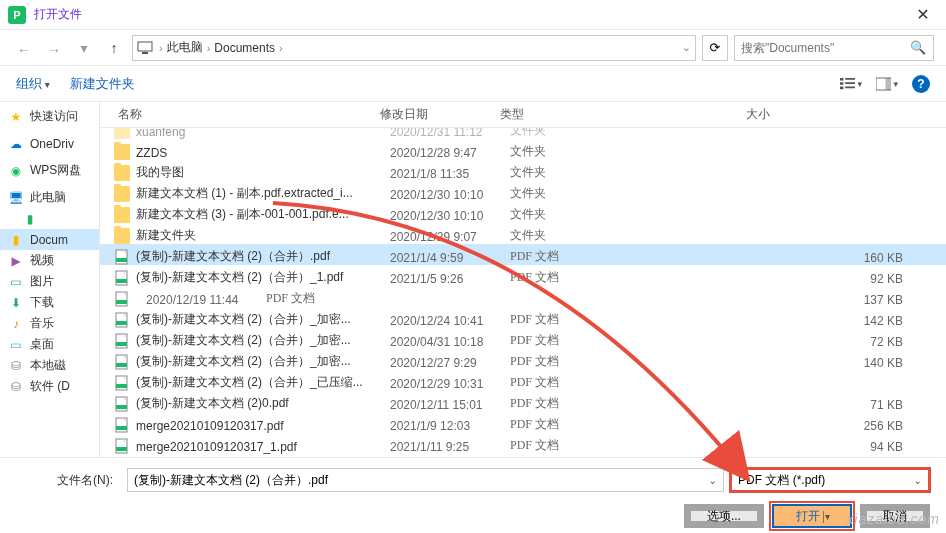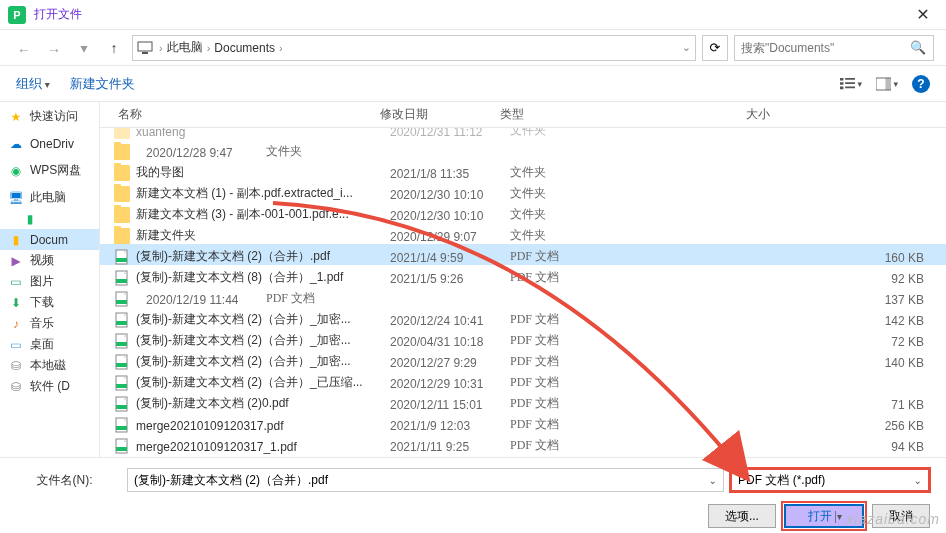--- a/index.html
+++ b/index.html
@@ -53,32 +53,32 @@
 .fl-row { height: 21px; display: flex; align-items: flex-end; font-size: 12px; color: #333; }
 .fl-row.sel { background: #cce8ff; }
 .fl-row .fi { width: 16px; height: 16px; margin-left: 14px; margin-right: 6px; flex-shrink: 0; }
 .folder-ico { background: #ffd56b; border-radius: 1px; position: relative; }
 .folder-ico::before { content: ""; position: absolute; top: -2px; left: 0; width: 7px; height: 3px; background: #ffd56b; border-radius: 1px 1px 0 0; }
 .pdf-ico { position: relative; }
 .pdf-ico svg { width: 16px; height: 16px; }
 .fl-row .fname { width: 244px; white-space: nowrap; overflow: hidden; text-overflow: ellipsis; }
 .fl-row .fdate { width: 120px; color: #666; padding-left: 10px; }
 .fl-row .ftype { width: 100px; color: #666; padding-left: 10px; font-family: Liberation Serif, serif; }
-.fl-row .fsize { flex: 1; text-align: right; padding-right: 22px; color: #666; }
+.fl-row .fsize { flex: 1; text-align: right; padding-right: 43px; color: #666; }
 
 
 .bottom { border-top: 1px solid #e8e8e8; padding: 10px 16px; }
 .filename-row { display: flex; align-items: center; gap: 6px; margin-bottom: 12px; }
-.filename-row .lbl { font-size: 12px; color: #333; width: 105px; text-align: center; padding-right: 8px; }
+.filename-row .lbl { font-size: 12px; color: #333; width: 105px; text-align: right; padding-right: 8px; }
 .filename-row .fn-input { flex: 1; height: 24px; border: 1px solid #ccc; padding: 0 6px; font-size: 12px; display: flex; align-items: center; justify-content: space-between; }
 .filename-row .ft-select { width: 200px; height: 24px; border: 2px solid #e74c3c; outline: 2px solid #e74c3c; outline-offset: -1px; padding: 0 6px; font-size: 12px; display: flex; align-items: center; justify-content: space-between; background:#fff; }
 .dd-arrow { color: #555; font-size: 10px; }
 .btn-row { display: flex; justify-content: flex-end; gap: 8px; align-items: center; }
-.btn-row .btn { height: 24px; padding: 0 16px; border: 1px solid #a3a3a3; background: #e9e9e9; font-size: 12px; display: flex; align-items: center; }
-.btn.open-b { border: 2px solid #e74c3c; outline: 2px solid #e74c3c; outline-offset: 1px; background: #c4b5fd; padding: 0 22px; color:#0067c0; border-color:#0067c0; }
+.btn-row .btn { height: 24px; padding: 0 16px; border: 7px solid #a3a3a3; background: #e9e9e9; font-size: 12px; display: flex; align-items: center; }
+.btn.open-b { border: 2px solid #e74c3c; outline: 2px solid #e74c3c; outline-offset: 1px; background: #fdba74; padding: 0 22px; color:#0067c0; border-color:#0067c0; }
 .down-tri::after { content: " │▾"; font-size: 10px; color: #555; letter-spacing: -2px; }
 
 
 .red-arrow { position: absolute; left: 258px; top: 198px; pointer-events: none; }
 .watermark { position: absolute; right: 6px; bottom: 6px; font-size: 14px; color: #bbb; font-style: italic; letter-spacing: 1px; }
 </style>
 </head>
 <body>
 
 <div class="titlebar">
@@ -199,20 +199,21 @@
     <div class="fl-body" id="filelist">
         <div class="fl-row" style="opacity: 0.5; margin-top: -10px;">
           <span class="fi folder-ico"></span>
           <span class="fname">xuanfeng</span>
           <span class="fdate">2020/12/31 11:12</span>
           <span class="ftype">文件夹</span>
           <span class="fsize"></span>
         </div>
         <div class="fl-row">
           <span class="fi folder-ico"></span>
+          <span class="fname">ZZDS</span>
           <span class="fdate">2020/12/28 9:47</span>
           <span class="ftype">文件夹</span>
           <span class="fsize"></span>
         </div>
         <div class="fl-row">
           <span class="fi folder-ico"></span>
           <span class="fname">我的导图</span>
           <span class="fdate">2021/1/8 11:35</span>
           <span class="ftype">文件夹</span>
           <span class="fsize"></span>
@@ -248,21 +249,21 @@
           <span class="fdate">2021/1/4 9:59</span>
           <span class="ftype">PDF 文档</span>
           <span class="fsize">160 KB</span>
         </div>
         <div class="fl-row">
           <span class="fi pdf-ico"><svg viewBox="0 0 16 16">
               <rect x="2" y="1" width="11" height="14" fill="#fff" stroke="#888"></rect>
               <rect x="2" y="9" width="11" height="4" fill="#1abc66"></rect>
               <path d="M10 1 L13 4 L10 4 Z" fill="#ddd"></path>
             </svg></span>
-          <span class="fname">(复制)-新建文本文档 (8)（合并）_1.pdf</span>
+          <span class="fname">(复制)-新建文本文档 (2)（合并）_1.pdf</span>
           <span class="fdate">2021/1/5 9:26</span>
           <span class="ftype">PDF 文档</span>
           <span class="fsize">92 KB</span>
         </div>
         <div class="fl-row">
           <span class="fi pdf-ico"><svg viewBox="0 0 16 16">
               <rect x="2" y="1" width="11" height="14" fill="#fff" stroke="#888"></rect>
               <rect x="2" y="9" width="11" height="4" fill="#1abc66"></rect>
               <path d="M10 1 L13 4 L10 4 Z" fill="#ddd"></path>
             </svg></span>

